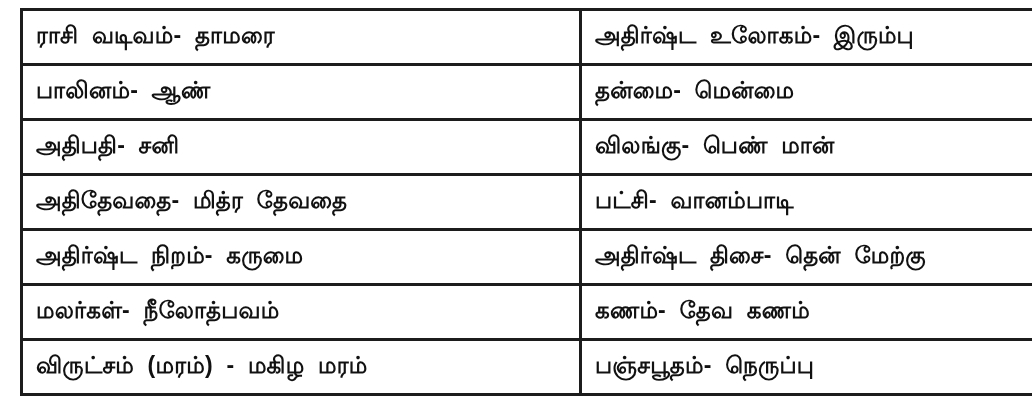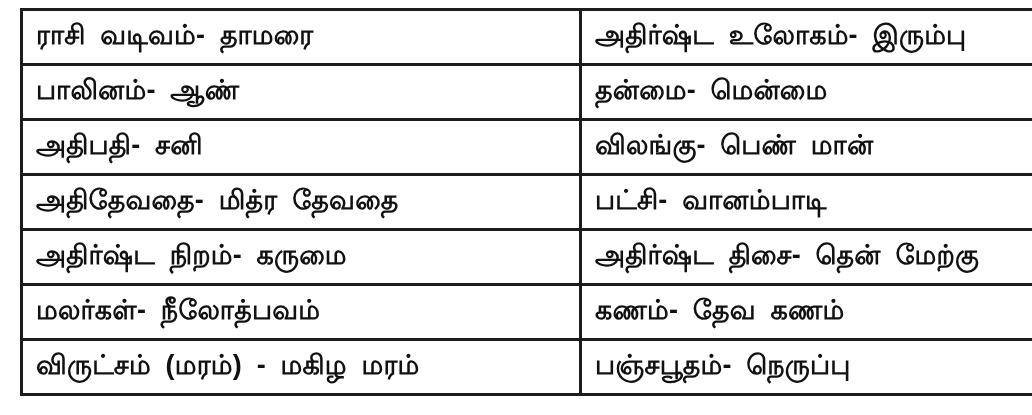--- a/index.html
+++ b/index.html
@@ -23,21 +23,21 @@
     top: 8px;
     width: 989px;
     height: 388px;
     border-collapse: collapse;
     table-layout: fixed;
   }
   table.info-table td {
     border: 3px solid #1c1c1c;
     padding: 0 10px 0 13px;
     vertical-align: middle;
-    font-size: 27px;
+    font-size: 23px;
     font-weight: 600;
     color: #111111;
     word-spacing: 7px;
     letter-spacing: 0.2px;
     white-space: nowrap;
     overflow: hidden;
   }
   td.col-left  { width: 533px; }
   td.col-right { width: 456px; }
 </style>

